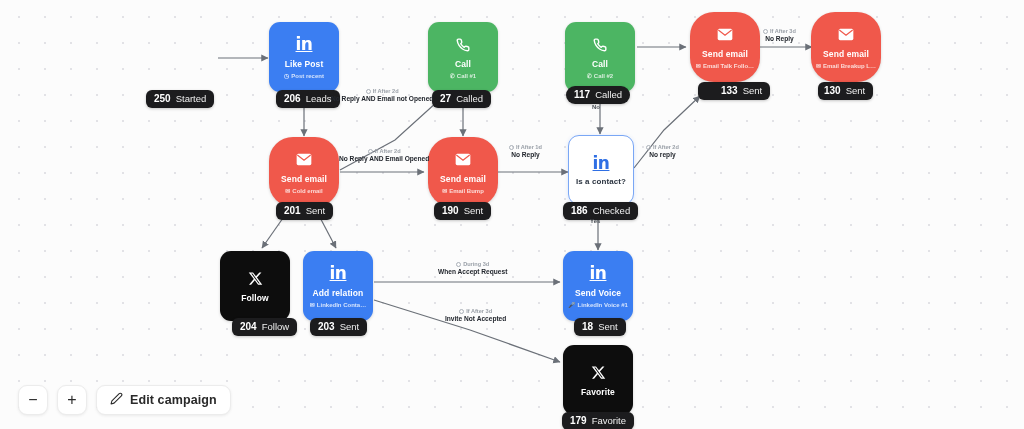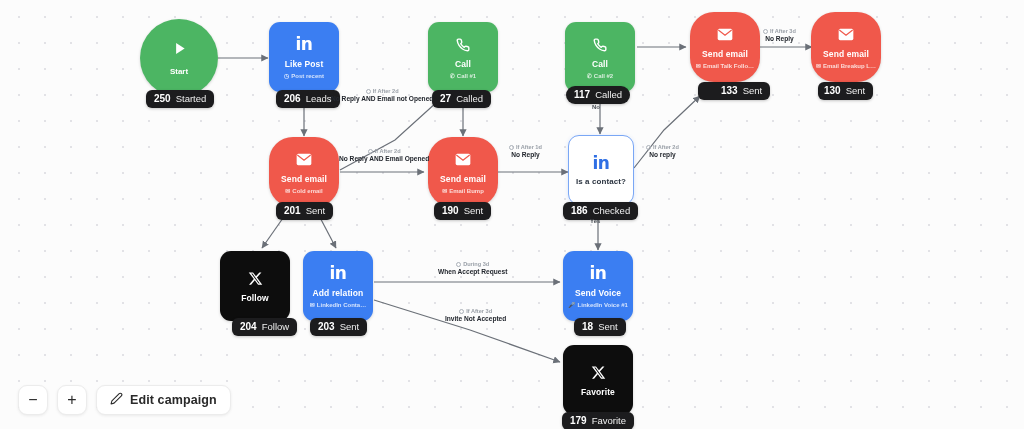--- a/index.html
+++ b/index.html
@@ -24,21 +24,21 @@
     position: absolute;
     width: 70px; height: 70px;
     border-radius: 11px;
     display: flex; flex-direction: column;
     align-items: center; justify-content: center;
     color: #fff;
     text-align: center;
     box-shadow: 0 1px 3px rgba(0,0,0,.16);
     user-select: none;
   }
-  .node .n-icon { height: 20px; display:flex; align-items:center; justify-content:center; margin-bottom: 5px; }
+  .node .n-icon { height: 20px; display:flex; align-items:center; justify-content:center; margin-bottom: 5px; text-decoration: underline; }
   .node .n-title {
     font-size: 8.5px; font-weight: 700; letter-spacing: .1px; line-height: 1.1;
   }
   .node .n-sub {
     font-size: 6px; font-weight: 600; margin-top: 4px; line-height: 1.1;
     display: flex; align-items: center; gap: 2px; max-width: 62px;
     overflow: hidden; white-space: nowrap; opacity: .78;
   }
   .node .n-sub .s-ico { font-size: 6px; line-height: 1; }
 
@@ -153,28 +153,20 @@
       <path d="M290,208 L262,248"></path>
 
       <path d="M315,208 L336,248"></path>
 
       <path d="M374,282 L560,282"></path>
 
       <path d="M374,300 L470,330 L560,362"></path>
     </g>
   </svg>
 
-  <div class="circle-node" style="left:140px; top:19px;">
-    <span class="n-icon">
-      <svg width="17" height="17" viewBox="0 0 20 20">
-          <path d="M6 3.5 L16 10 L6 16.5 Z" fill="#fff"></path>
-        </svg>
-    </span>
-    <span class="n-title">Start</span>
-  </div>
   <div class="pill" style="left:146px; top:90px;">
     <span class="num">250</span>
     <span class="lbl">Started</span>
   </div>
 
   <div class="node blue" style="left:269px; top:22px;">
     <span class="n-icon li">in</span>
     <span class="n-title">Like Post</span>
     <span class="n-sub">
       <span class="s-ico">◷</span>

